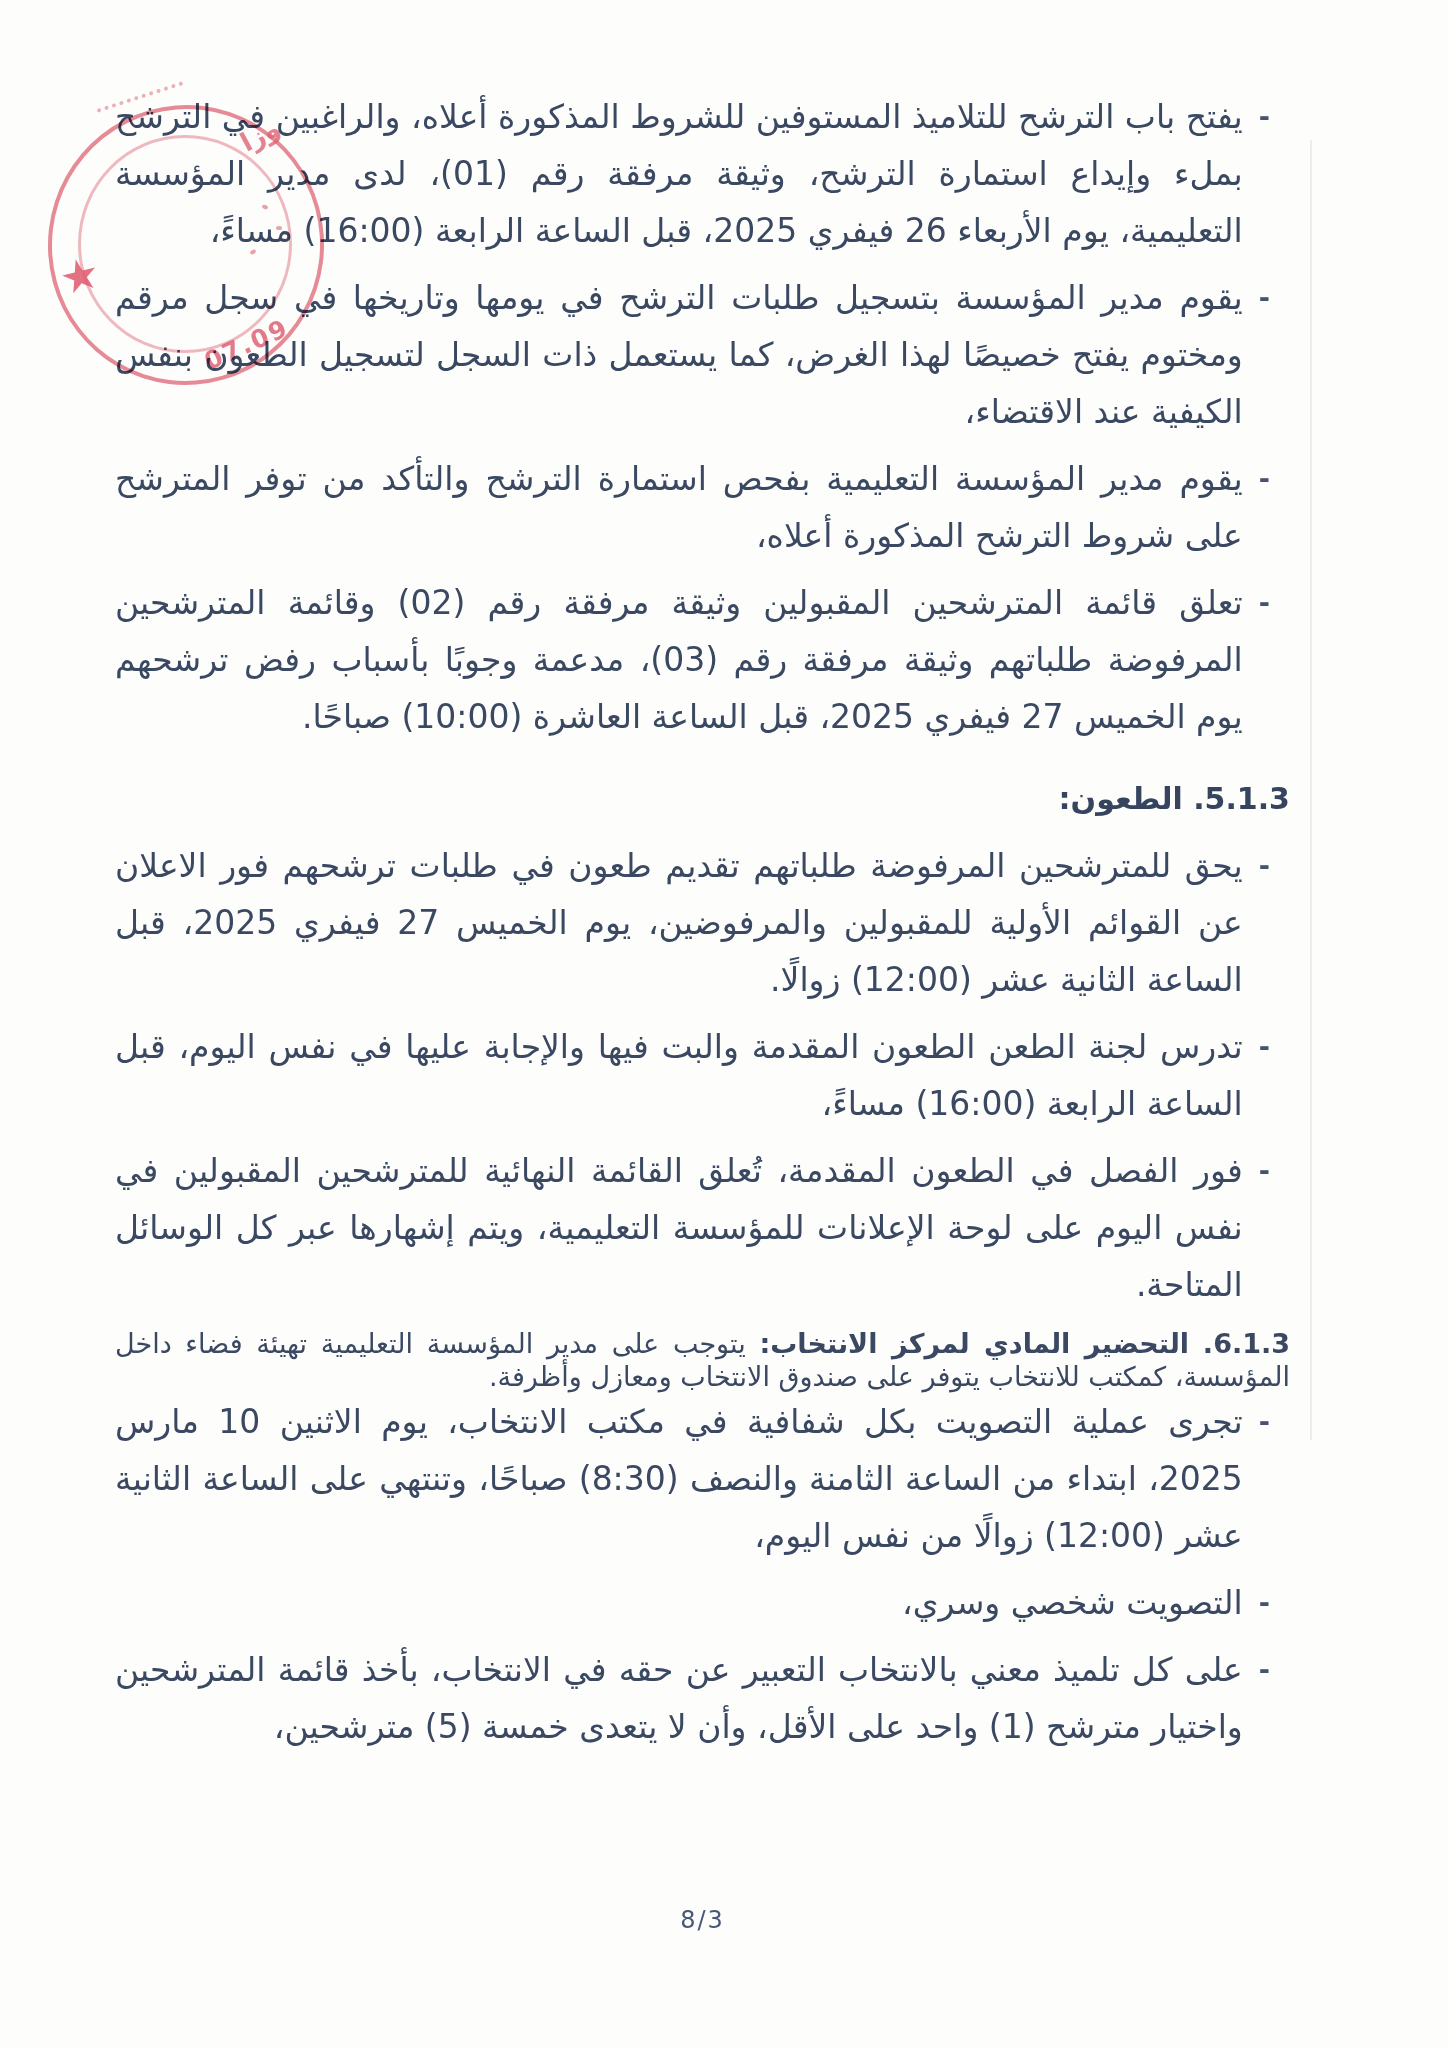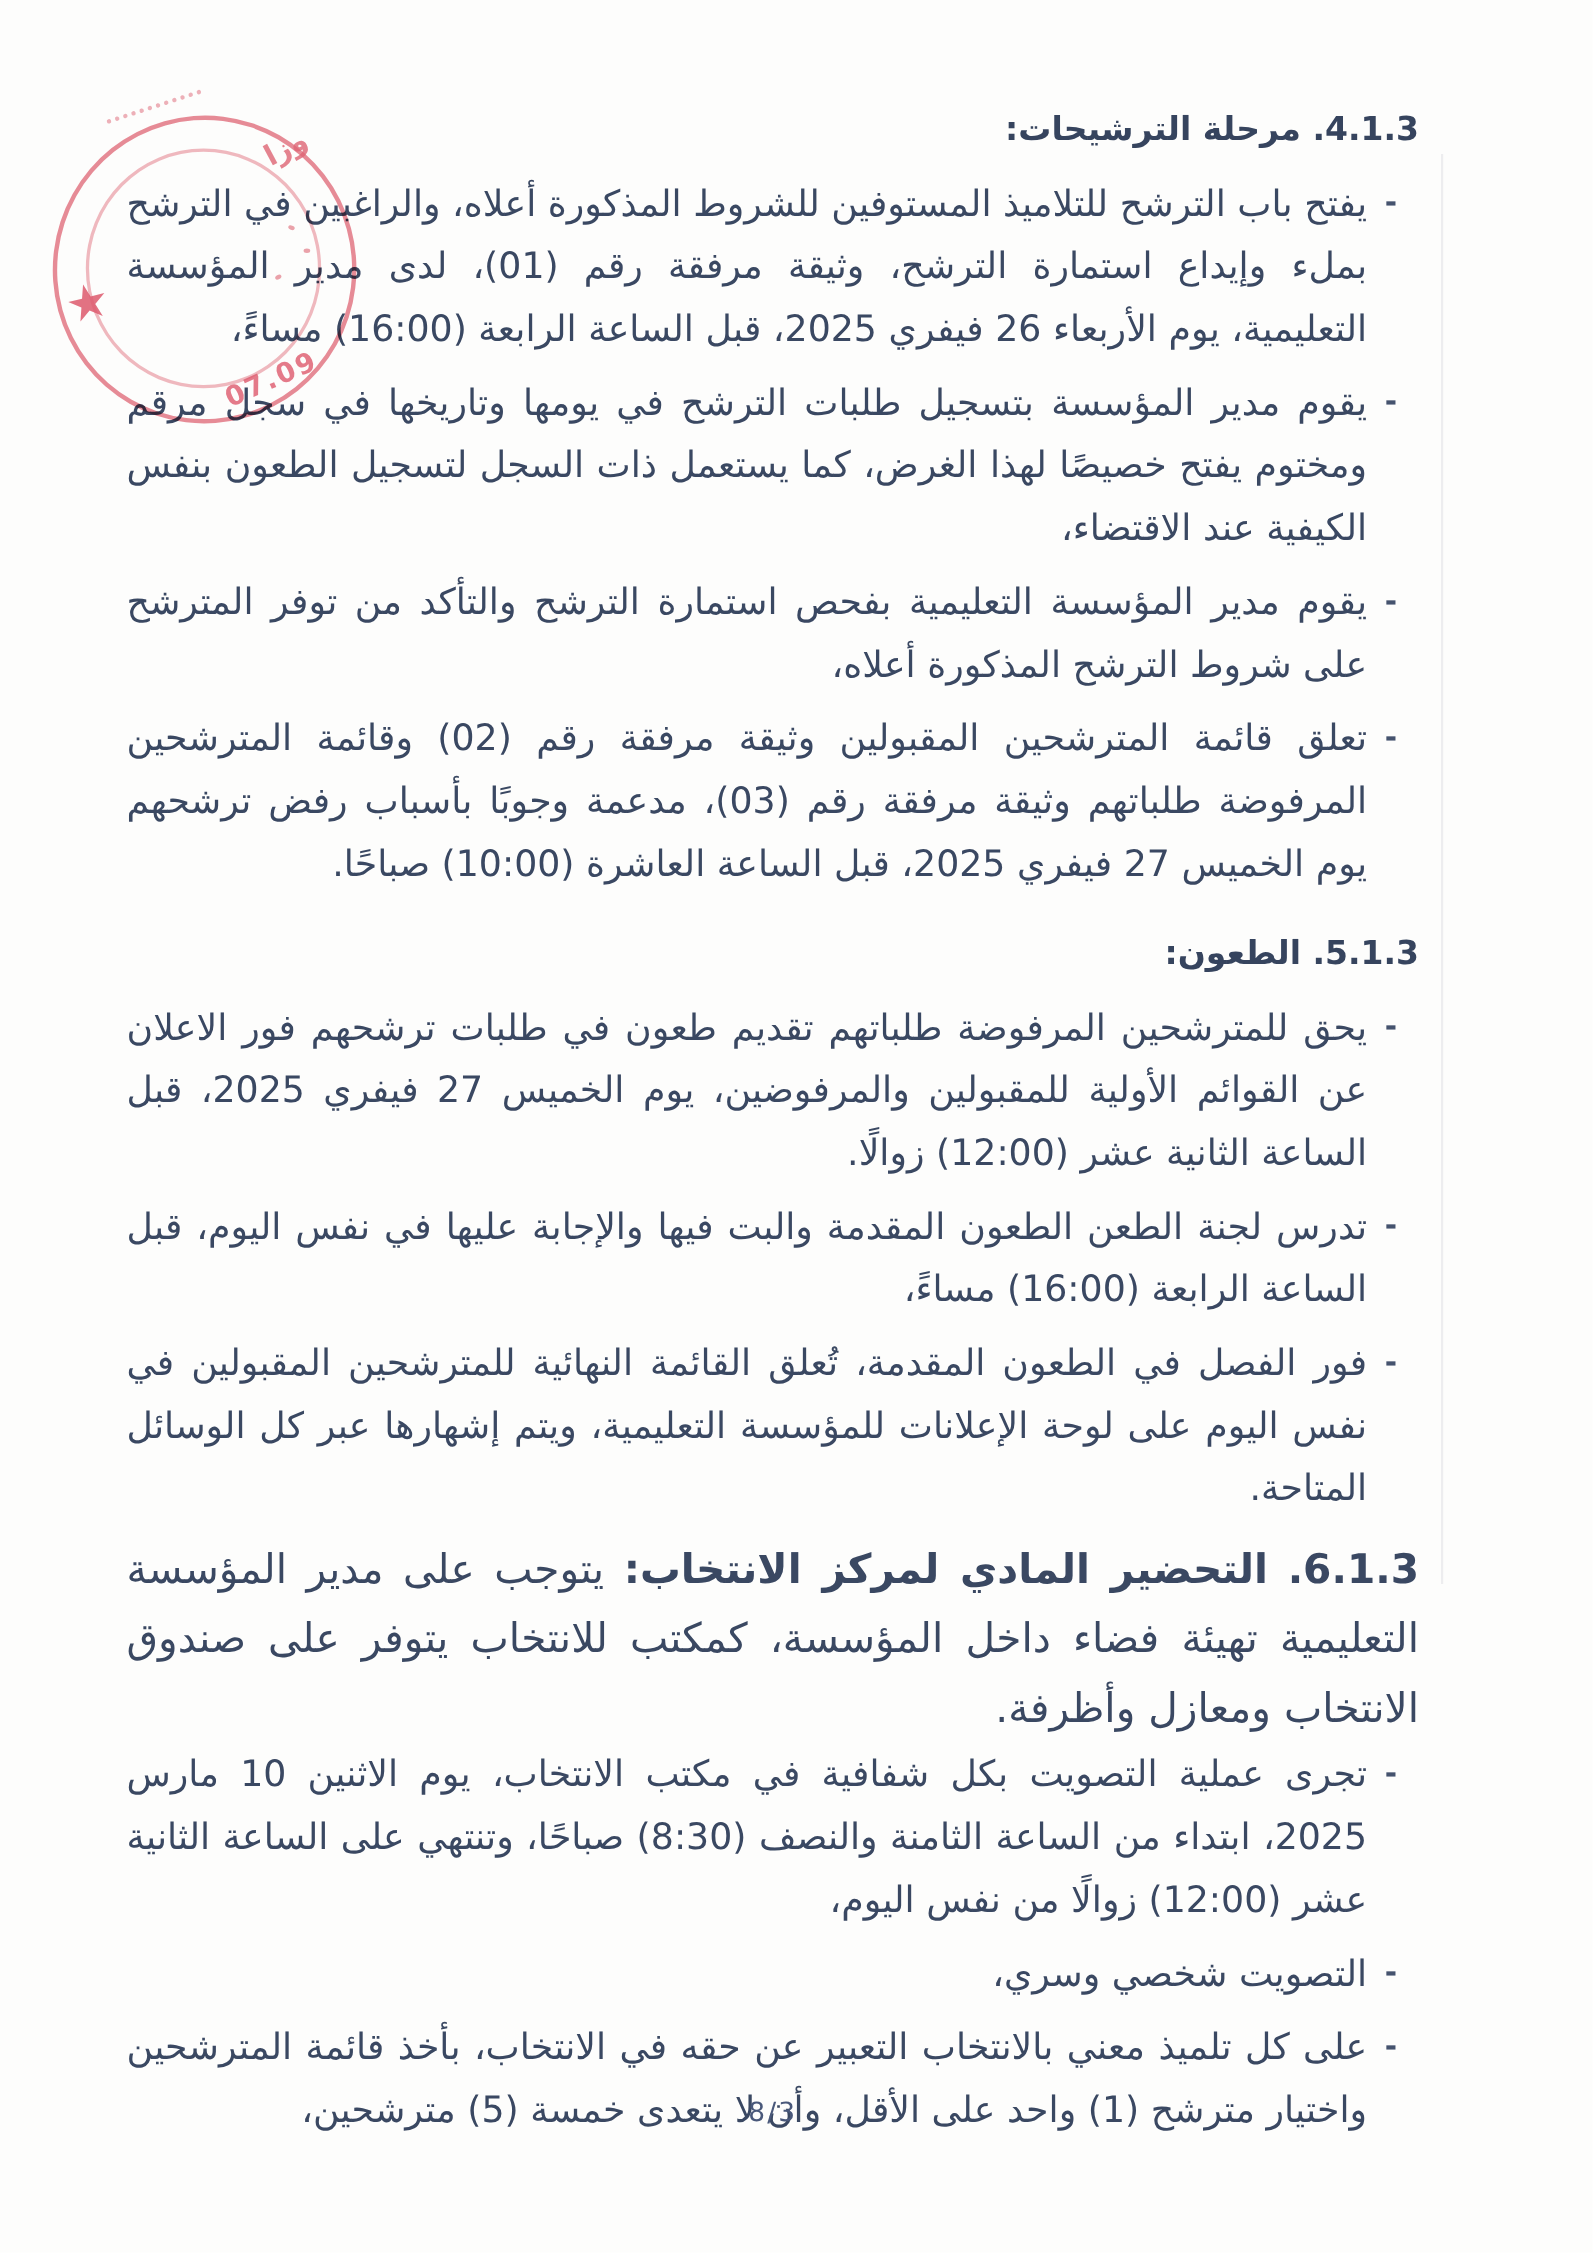--- a/index.html
+++ b/index.html
@@ -35,21 +35,21 @@
     font-size:27px;line-height:57px;
     font-weight:bold;color:#45536e;
   }
   .btext{
     flex:1 1 auto;margin:0;
     font-size:33px;line-height:57px;
     text-align:justify;
   }
   .para{
     margin:14px 0 0 0;
-    font-size:37px;line-height:63px;
+    font-size:27px;line-height:33px;
     text-align:justify;
   }
   .para .bold{font-weight:bold;}
   .para-indent{text-indent:45px;}
   .footer{
     position:absolute;top:1906px;right:158px;left:115px;
     text-align:center;
     font-size:24px;font-weight:normal;color:#49587a;
     letter-spacing:2px;
     direction:ltr;
@@ -113,24 +113,20 @@
 </style>
 </head>
 <body>
 
 <div class="page">
 
   <div class="crease"></div>
 
   <div class="content">
 
-    <h2 class="sec-heading">
-      <span class="num">4.1.3.</span>
-      <span>مرحلة الترشيحات:</span>
-    </h2>
     <div class="bullet">
       <span class="dash">-</span>
       <p class="btext">يفتح باب الترشح للتلاميذ المستوفين للشروط المذكورة أعلاه، والراغبين في الترشح بملء وإيداع استمارة الترشح، وثيقة مرفقة رقم (01)، لدى مدير المؤسسة التعليمية، يوم الأربعاء 26 فيفري 2025، قبل الساعة الرابعة (16:00) مساءً،</p>
     </div>
     <div class="bullet">
       <span class="dash">-</span>
       <p class="btext">يقوم مدير المؤسسة بتسجيل طلبات الترشح في يومها وتاريخها في سجل مرقم ومختوم يفتح خصيصًا لهذا الغرض، كما يستعمل ذات السجل لتسجيل الطعون بنفس الكيفية عند الاقتضاء،</p>
     </div>
     <div class="bullet">
       <span class="dash">-</span>

